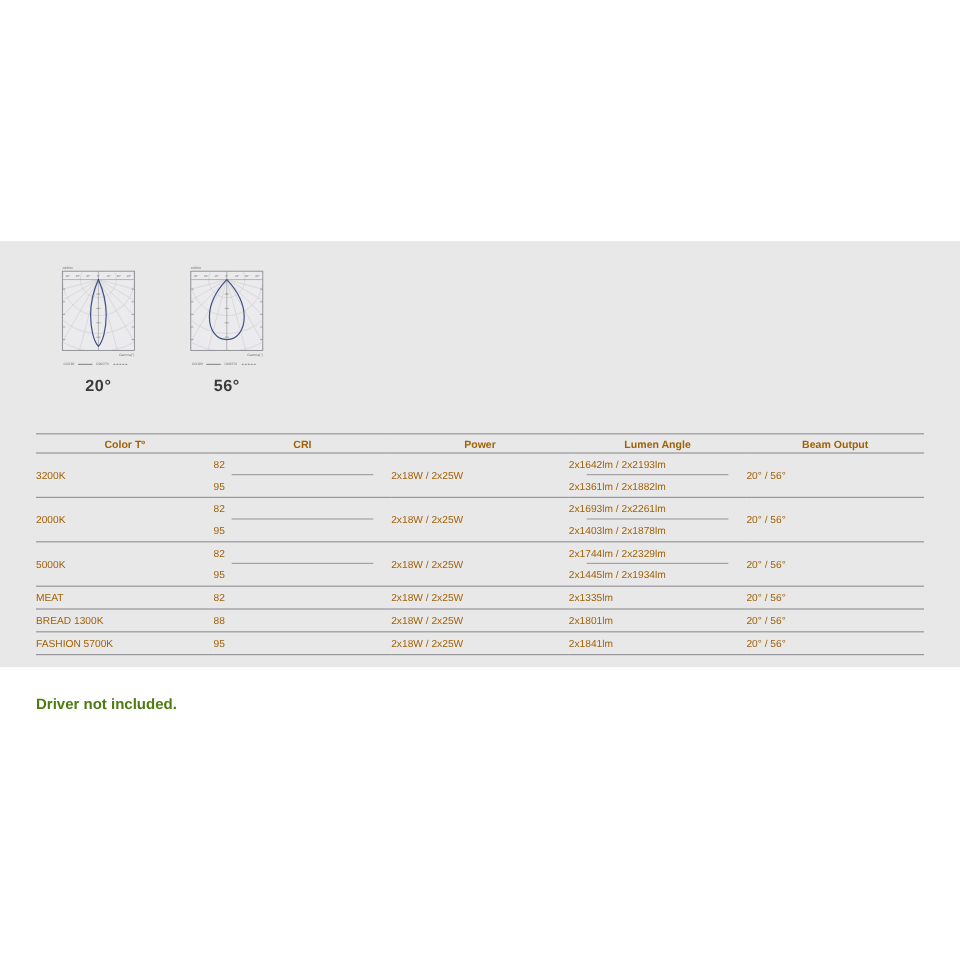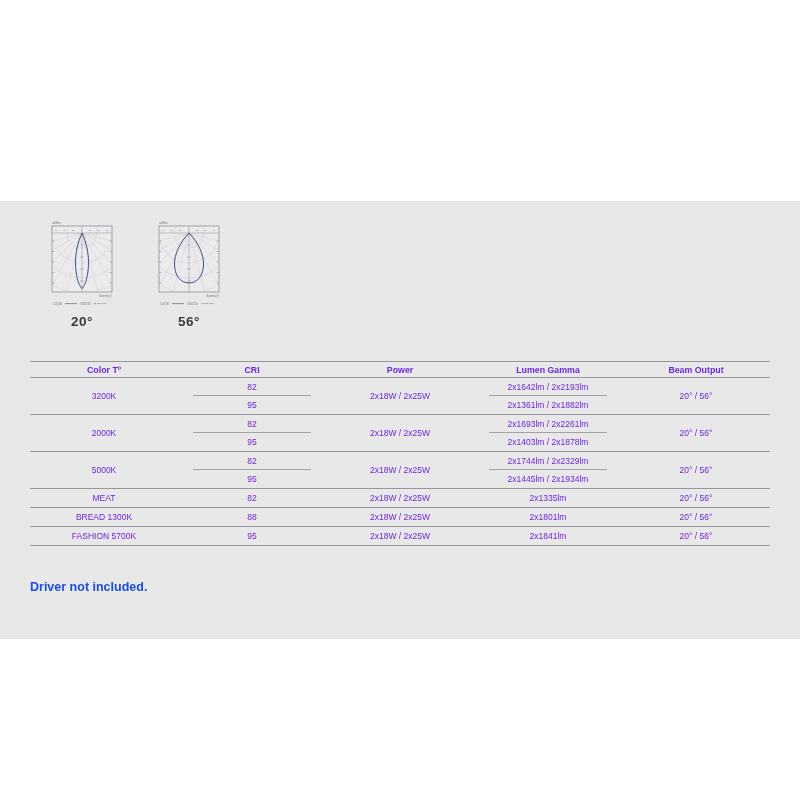--- a/index.html
+++ b/index.html
@@ -3,21 +3,21 @@
 <meta charset="utf-8">
 <style>
   html,body { margin:0; padding:0; }
   body {
     width:800px; height:800px; position:relative;
     background:#ffffff;
     font-family:"Liberation Sans", sans-serif;
     overflow:hidden;
   }
   .band {
-    position:absolute; left:0; top:201px; width:800px; height:438px;
+    position:absolute; left:0; top:201px; width:800px; height:355px;
     background:#e8e8e9;
   }
   
   .diagram { position:absolute; top:15px; }
   #diag1 { left:46px; }
   #diag2 { left:153px; }
   .diagram text { fill:#77777b; }
   .diagram .frame { fill:#ebebed; stroke:#83838a; stroke-width:0.7; }
   .diagram .grid { stroke:#c7c7cc; stroke-width:0.4; fill:none; }
   .diagram .axis { stroke:#8d8d92; stroke-width:0.5; }
@@ -30,43 +30,43 @@
   .t-leg  { font-size:2.8px; }
   .beam-label {
     position:absolute; top:113px; width:72px; text-align:center;
     font-size:13.5px; font-weight:bold; color:#3b3b3d; letter-spacing:0.5px;
   }
   #label1 { left:46px; }
   #label2 { left:153px; }
   
   .spec-table {
     position:absolute; left:30px; top:160px; width:740px;
-    border-collapse:collapse; table-layout:fixed; color:#6d28d9;
+    border-collapse:collapse; table-layout:fixed; color:#a16207;
   }
   .spec-table th {
     font-size:8.8px; font-weight:bold; height:15px; text-align:center;
     border-top:1px solid #96969b; border-bottom:1px solid #96969b;
     padding:0;
   }
   .spec-table td {
-    font-size:8.5px; height:18px; text-align:center; vertical-align:middle;
+    font-size:8.5px; height:18px; text-align:left; vertical-align:middle;
     padding:0;
   }
   .spec-table td.rspan,
   .spec-table tr.g-end td,
   .spec-table tr.single td { border-bottom:1px solid #96969b; }
   .spec-table td.sub { position:relative; }
   .subline {
     position:absolute; left:50%; bottom:0; transform:translateX(-50%);
     width:118px; height:0; border-bottom:1px solid #a2a2a6;
   }
   
   .footnote {
     position:absolute; left:30px; top:379px;
-    font-size:12.5px; font-weight:bold; color:#1d4ed8;text-align:right;
+    font-size:12.5px; font-weight:bold; color:#4d7c0f;text-align:right;
   }
 </style>
 </head>
 <body>
 
 <div class="band">
 
   <svg class="diagram" id="diag1" width="72" height="94" viewBox="0 0 72 94">
     <defs>
         <clipPath id="clip1">
@@ -199,21 +199,21 @@
 
   <div class="beam-label" id="label1">20°</div>
   <div class="beam-label" id="label2">56°</div>
 
   <table class="spec-table">
     <thead>
       <tr>
         <th>Color Tº</th>
         <th>CRI</th>
         <th>Power</th>
-        <th>Lumen Gamma</th>
+        <th>Lumen Angle</th>
         <th>Beam Output</th>
       </tr>
     </thead>
     <tbody>
 
       <tr>
         <td rowspan="2" class="rspan">3200K</td>
         <td class="sub"><span>82</span><div class="subline"></div></td>
         <td rowspan="2" class="rspan">2x18W / 2x25W</td>
         <td class="sub"><span>2x1642lm / 2x2193lm</span><div class="subline"></div></td>

